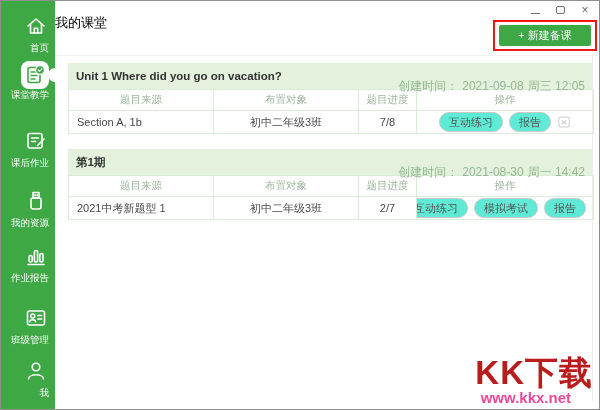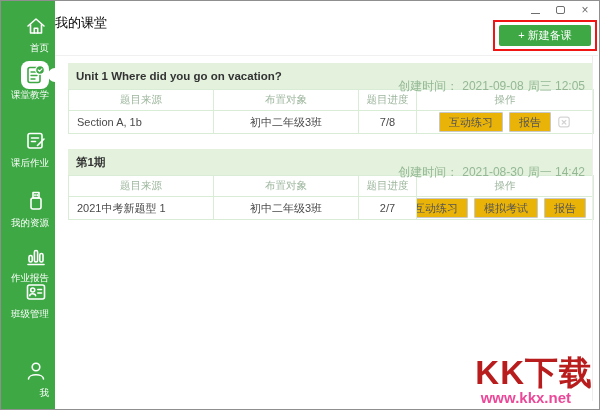--- a/index.html
+++ b/index.html
@@ -37,21 +37,21 @@
   .card-title{font-size:11.5px;font-weight:bold;color:#333;}
   .card-meta{font-size:12px;color:#94B894;margin-top:20px;}
   .card-meta span{margin-left:4px;}
   table{border-collapse:collapse;width:525px;table-layout:fixed;background:#fff;}
   th,td{border:1px solid #D9ECD5;overflow:hidden;white-space:nowrap;}
   th{height:21px;font-size:10.5px;font-weight:normal;color:#9DB69D;text-align:center;}
   td{height:23px;font-size:11px;color:#4a4a4a;text-align:center;}
   td.c-src{text-align:left;padding-left:8px;margin-left:9px;}
   td.c-act{padding:0;}
   .act-wrap{display:flex;align-items:center;justify-content:center;gap:6px;}
-  .act-btn{background:#eab308;border:1px solid #c8c8c8;border-radius:1px;color:#555;
+  .act-btn{background:#5eead4;border:1px solid #c8c8c8;border-radius:10px;color:#555;
     font-size:11px;padding:3px 9px;line-height:1.1;cursor:pointer;
     font-family:"Liberation Sans",sans-serif;white-space:nowrap;}
   .dis-icon{display:inline-flex;opacity:.9;}
   
   .scroll-line{position:absolute;left:591px;top:55px;bottom:8px;width:1px;background:#ededed;}
   .wm-logo{position:absolute;right:6px;top:350px;font-size:33px;font-weight:bold;
     color:#b91c1c;letter-spacing:1px;}
   .wm-url{position:absolute;right:28px;top:388px;font-size:15px;font-weight:bold;color:#ec4899;}
 </style>
 </head>
@@ -116,21 +116,21 @@
         <svg width="24" height="24" viewBox="0 0 24 24" fill="none" stroke="#fff" stroke-width="1.6" stroke-linecap="round">
           <rect x="5" y="11.5" width="3.2" height="6.5" rx="1.6"></rect>
           <rect x="10.4" y="6.5" width="3.2" height="11.5" rx="1.6"></rect>
           <rect x="15.8" y="9.5" width="3.2" height="8.5" rx="1.6"></rect>
           <line x1="4" y1="20.5" x2="20" y2="20.5"></line>
         </svg>
       </span>
       <span class="nav-label">作业报告</span>
     </div>
 
-    <div class="nav" style="top:278px">
+    <div class="nav" style="top:304px">
       <span class="nav-iconbox">
         <svg width="24" height="24" viewBox="0 0 24 24" fill="none" stroke="#fff" stroke-width="1.6" stroke-linecap="round" stroke-linejoin="round">
           <rect x="3.5" y="5" width="17" height="14" rx="2"></rect>
           <circle cx="8.7" cy="10" r="2"></circle>
           <path d="M5.8 15.7 c0-2.6 5.8-2.6 5.8 0"></path>
           <line x1="13.8" y1="9.5" x2="17.5" y2="9.5"></line>
           <line x1="13.8" y1="13" x2="17.5" y2="13"></line>
         </svg>
       </span>
       <span class="nav-label">班级管理</span>

